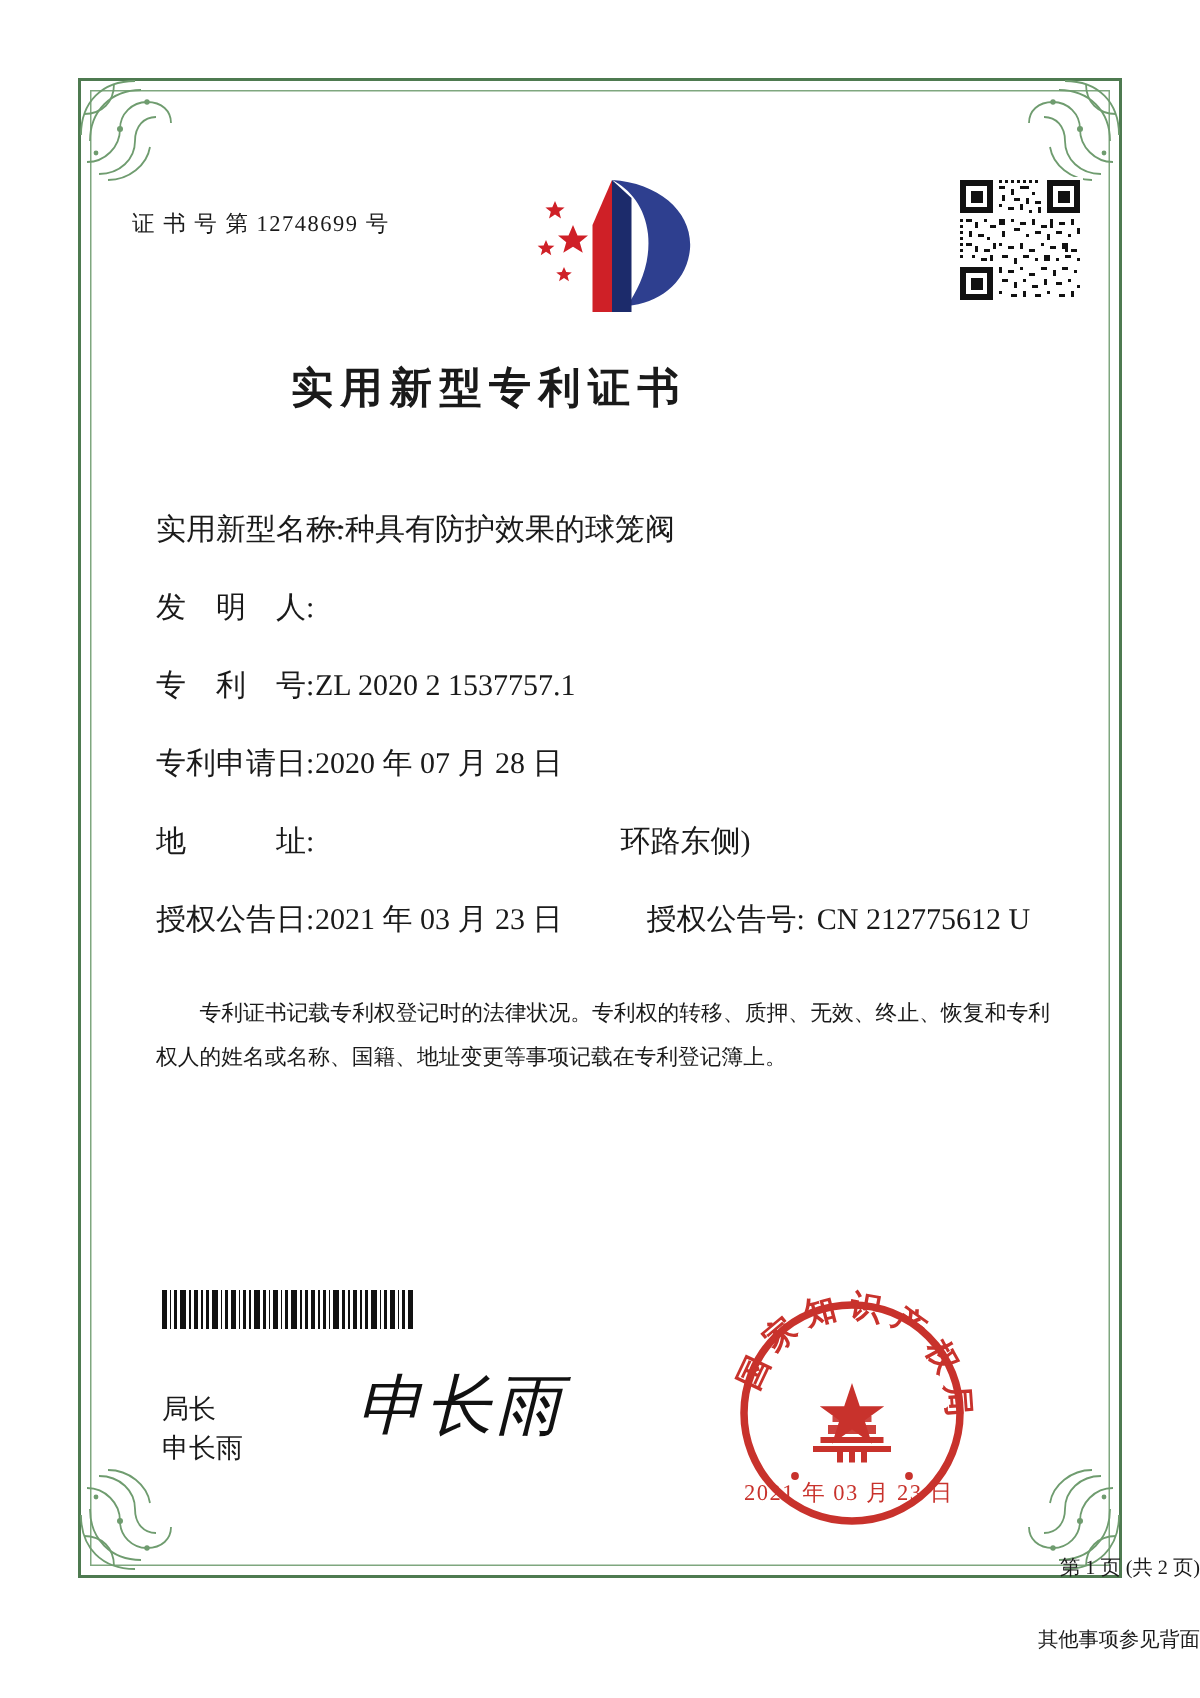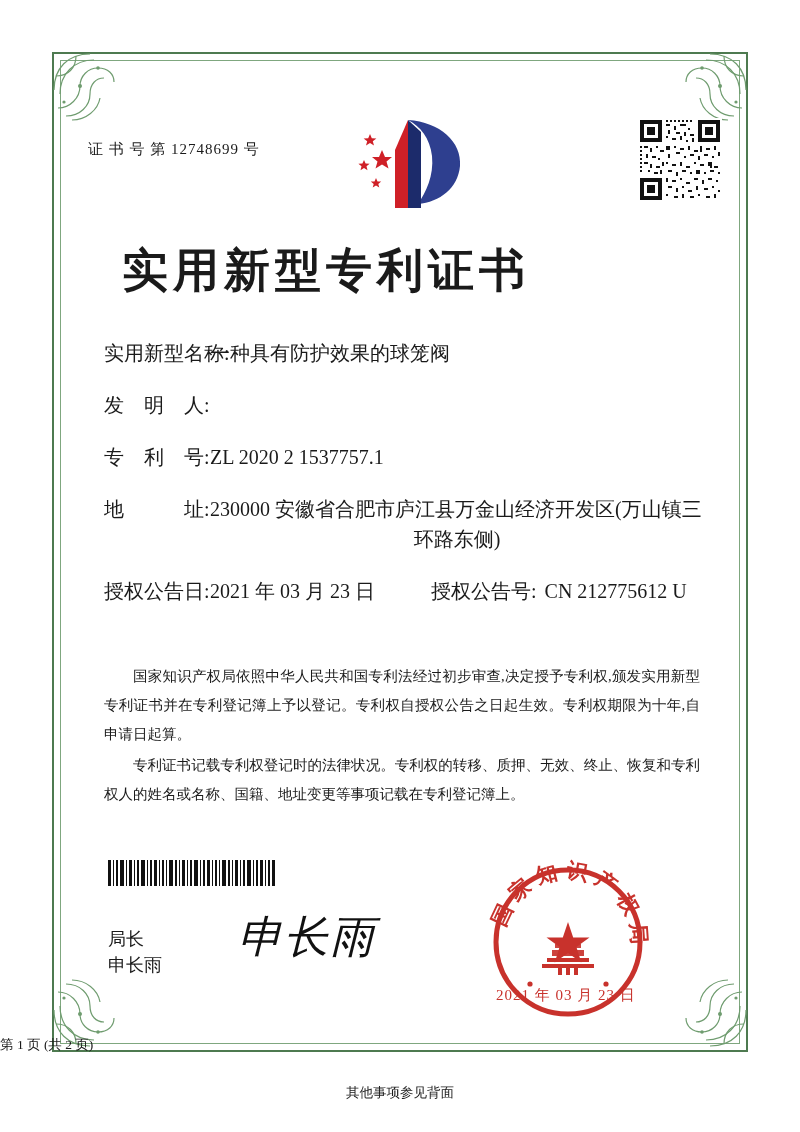--- a/index.html
+++ b/index.html
@@ -76,21 +76,21 @@
     height: 84px;
   }
 
   
   .main-title {
     position: absolute;
     left: 0;
     top: 240px;
     width: 652px;
     text-align: center;
-    font-size: 46px;
+    font-size: 28px;
     font-weight: bold;
     letter-spacing: 5px;
     font-family: "DejaVu Serif", "Liberation Serif", serif;
   }
 
   
   .fields {
     position: absolute;
     left: 104px;
     top: 338px;
@@ -188,29 +188,29 @@
     letter-spacing: 1px;
     white-space: nowrap;
   }
 
   
   .page-no {
     position: absolute;
     left: 0;
     top: 1036px;
     width: 800px;
-    text-align: left;
+    text-align: right;
     font-size: 13.5px;
   }
   .footnote {
     position: absolute;
     left: 0;
     top: 1084px;
     width: 800px;
-    text-align: center;
+    text-align: right;
     font-size: 13.5px;
   }
 </style>
 </head>
 <body>
 
 <div class="cert-frame"></div>
 <div class="cert-frame-inner"></div>
 
 <div class="corner tl">
@@ -432,42 +432,44 @@
 
   <div class="field-row">
     <div class="field-label">发　明　人:</div>
   </div>
 
   <div class="field-row">
     <div class="field-label">专　利　号:</div>
     <div class="field-value">ZL 2020 2 1537757.1</div>
   </div>
 
+  <div class="field-row">
+    <div class="field-label">专利申请日:</div>
+    <div class="field-value">2020 年 07 月 28 日</div>
+  </div>
 
 
   <div class="field-row">
     <div class="field-label">地　　　址:</div>
     <div class="field-value">
-      <span>230000 安徽省合肥市庐江县万金山经济开发区(万山镇三</span>
       <span class="cont">环路东侧)</span>
     </div>
   </div>
 
   <div class="row-inline">
     <div class="field-label">授权公告日:</div>
     <div class="seg-val">2021 年 03 月 23 日</div>
     <div class="gap-lg"></div>
     <div class="seg-label">授权公告号:</div>
     <div class="seg-val" style="padding-left:8px">CN 212775612 U</div>
   </div>
 
 </div>
 
 <div class="paras">
-  <p>国家知识产权局依照中华人民共和国专利法经过初步审查,决定授予专利权,颁发实用新型专利证书并在专利登记簿上予以登记。专利权自授权公告之日起生效。专利权期限为十年,自申请日起算。</p>
   <p>专利证书记载专利权登记时的法律状况。专利权的转移、质押、无效、终止、恢复和专利权人的姓名或名称、国籍、地址变更等事项记载在专利登记簿上。</p>
 </div>
 
 <div class="barcode">
   <svg width="168" height="26" viewBox="0 0 168 26" shape-rendering="crispEdges">
     <g fill="#111111">
       <rect x="0" y="0" width="3" height="26"></rect>
         <rect x="5" y="0" width="1" height="26"></rect>
       <rect x="8" y="0" width="2" height="26"></rect>
         <rect x="12" y="0" width="4" height="26"></rect>

